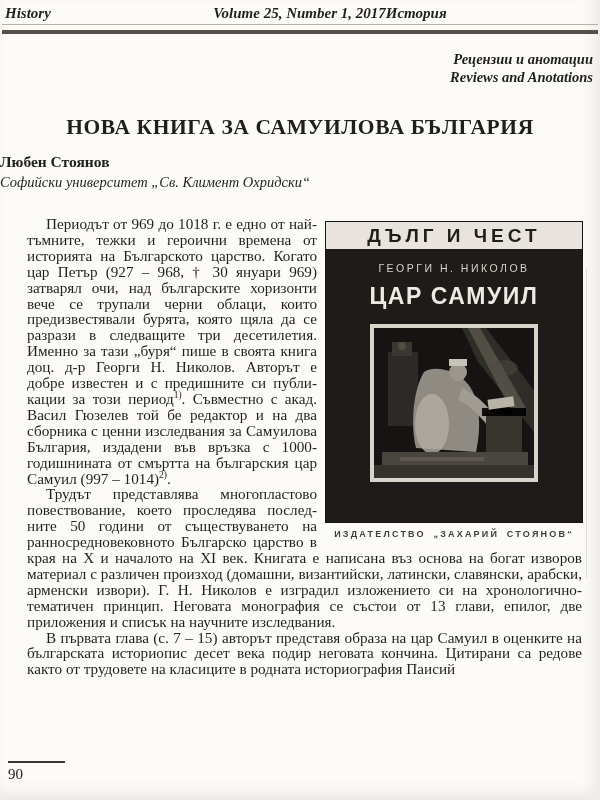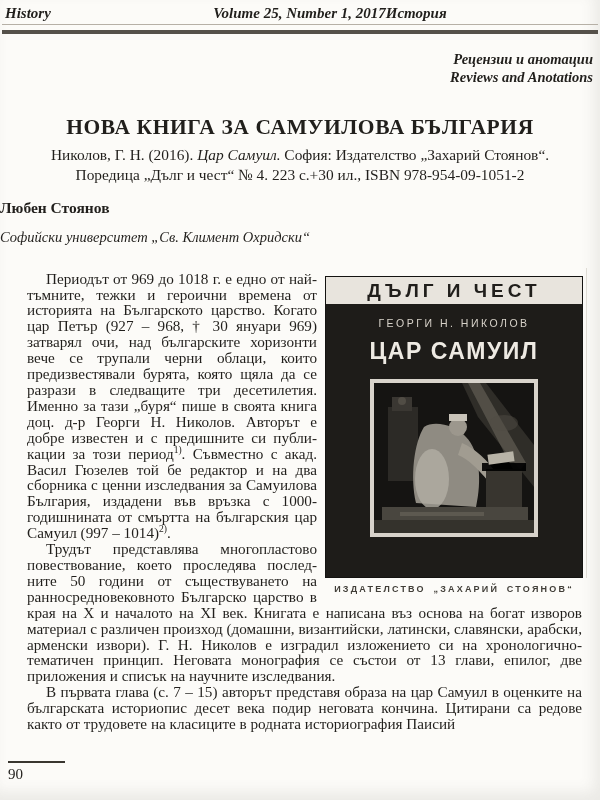--- a/index.html
+++ b/index.html
@@ -23,21 +23,21 @@
   .section-label{margin-top:17px;padding-right:7px;text-align:right;
     font-style:italic;font-weight:bold;font-size:14.5px;line-height:1.22;}
   
   .article-title{margin:30px 10px 0 10px;text-align:center;font-weight:bold;
     font-size:21.5px;letter-spacing:.6px;line-height:1.1;}
   .citation{margin:5px 24px 0 24px;text-align:center;font-size:15.4px;line-height:1.32;}
   .citation .book-title{font-style:italic;}
   
   .reviewer{margin-top:13px;padding-right:16px;text-align:left;}
   .reviewer-name{font-weight:bold;font-size:15.5px;}
-  .reviewer-affiliation{font-style:italic;font-size:14.5px;margin-top:12px;}
+  .reviewer-affiliation{font-style:italic;font-size:14.5px;margin-top:3px;}
   
   .article-body{margin:25px 18px 0 27px;}
   .article-body p{margin:0;text-align:justify;text-indent:19px;
     font-size:15.2px;line-height:15.9px;hyphens:manual;-webkit-hyphens:manual;}
   .article-body sup{font-size:9.5px;line-height:0;vertical-align:super;}
   
   .cover-figure{float:right;width:256px;margin:6px 0 8px 9px;}
   .cover{background:#1e1c19;box-shadow:0 0 0 1px #141311;}
   .cover-series{background:#e8e4dd;text-align:center;padding:3px 0 2px 0;
     font-family:"Liberation Sans","DejaVu Sans",sans-serif;font-weight:bold;
@@ -72,21 +72,20 @@
   </div>
   <div class="rule-thin"></div>
   <div class="rule-thick"></div>
 
   <div class="section-label">
     <div>Рецензии и анотации</div>
     <div>Reviews and Anotations</div>
   </div>
 
   <h1 class="article-title">НОВА КНИГА ЗА САМУИЛОВА БЪЛГАРИЯ</h1>
-  <p class="citation"><span>Николов, Г. Н. (2016). </span><span class="book-title">Цар Самуил.</span><span> София: Издателство „Захарий Стоянов“.</span><br><span>Поредица „Дълг и чест“ № 4. 223 с.+30 ил., ISBN 978-954-09-1051-2</span></p>
 
   <div class="reviewer">
     <div class="reviewer-name">Любен Стоянов</div>
     <div class="reviewer-affiliation">Софийски университет „Св. Климент Охридски“</div>
   </div>
 
   <div class="article-body">
 
     <aside class="cover-figure">
       <div class="cover">

